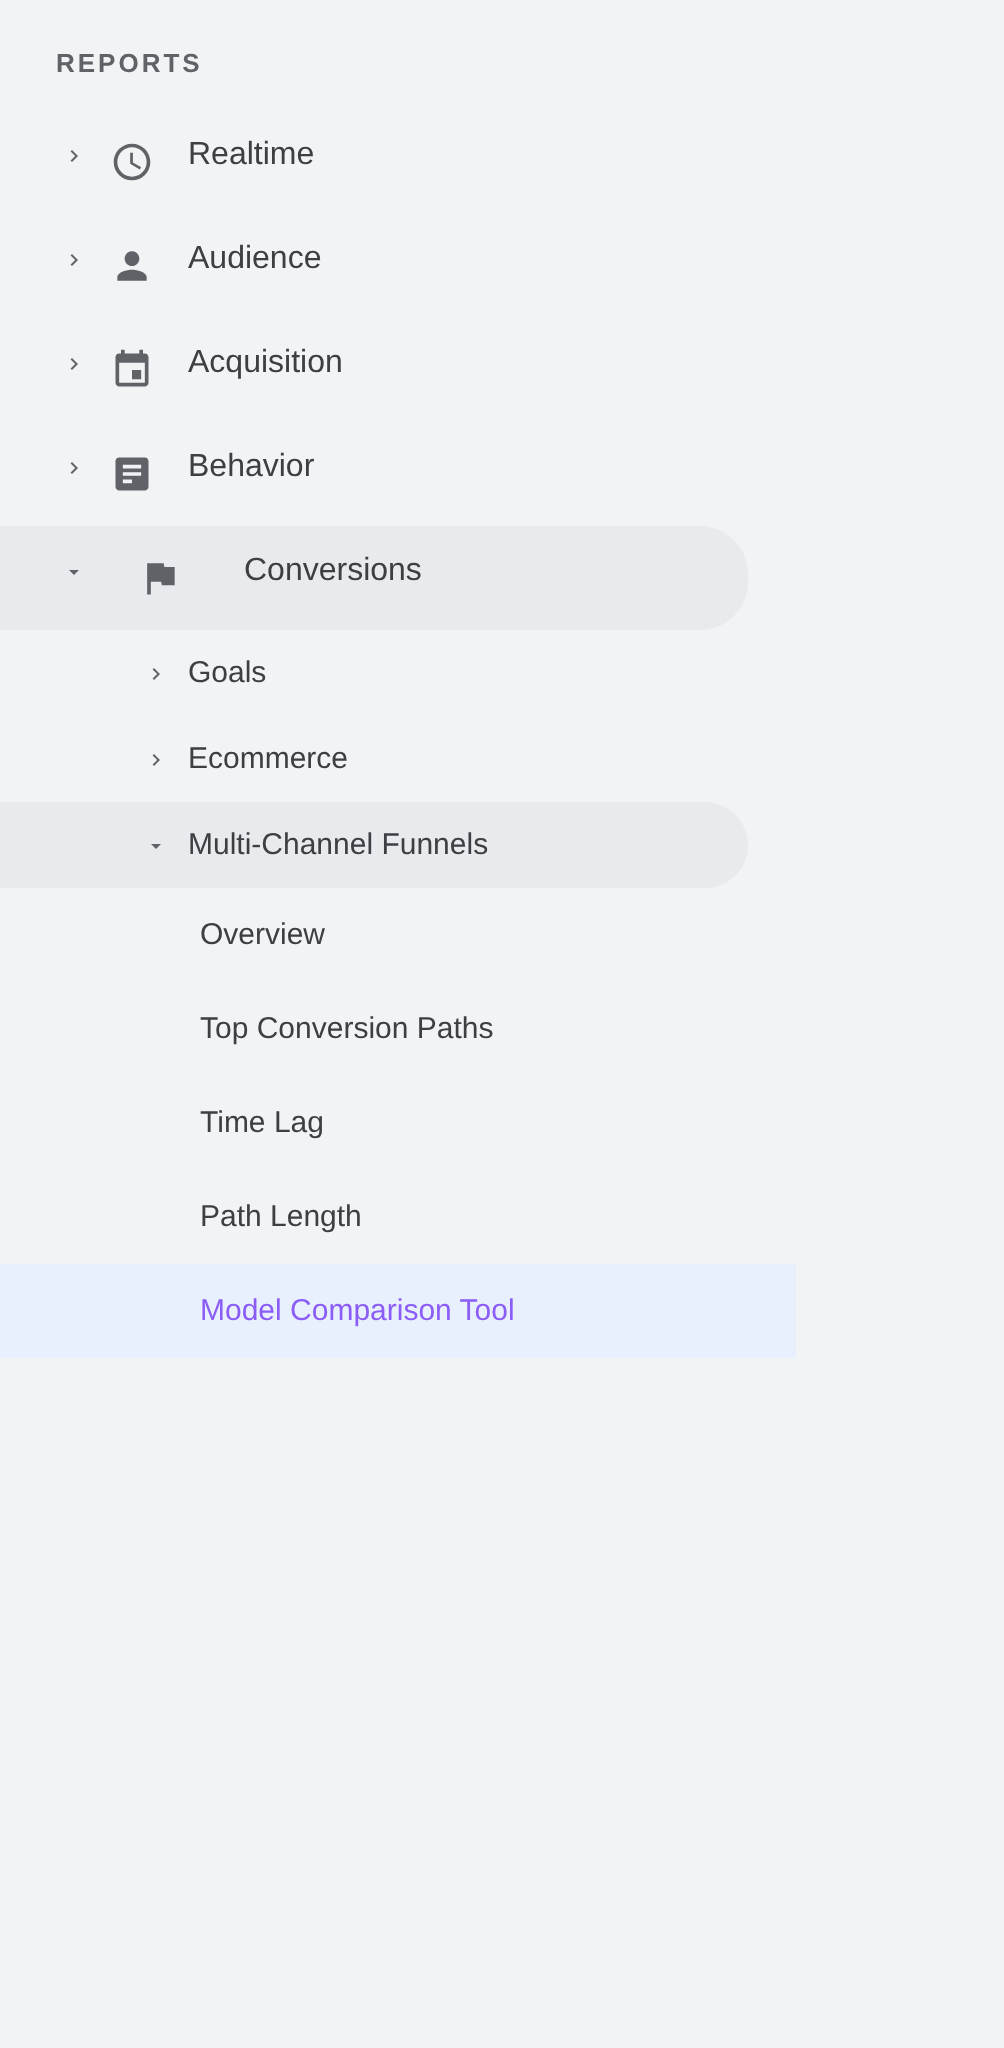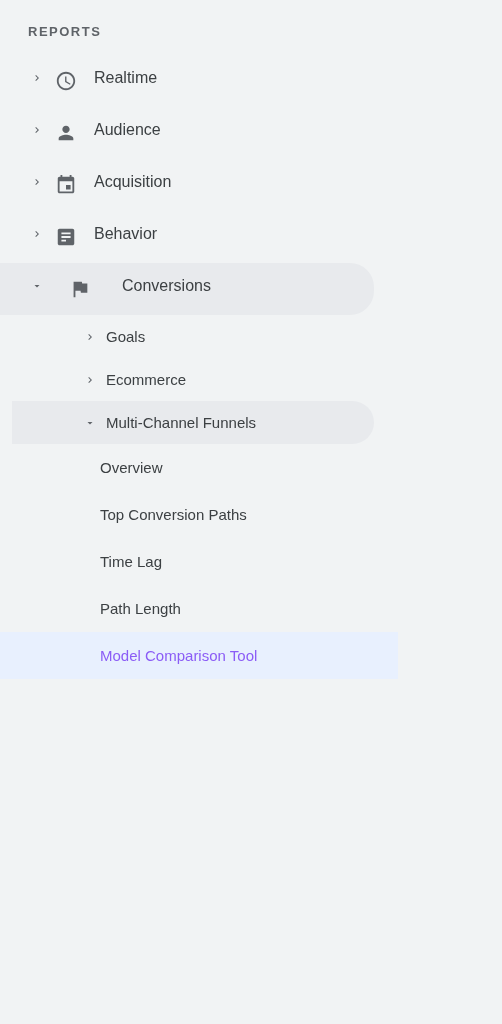--- a/index.html
+++ b/index.html
@@ -80,21 +80,20 @@
     }
 
     
     .sub-item {
       display: flex;
       align-items: center;
       padding: 13px 28px 13px 70px;
       cursor: pointer;
       font-size: 15px;
       color: #3c4043;
-      margin-left: 12px;
     }
 
     .sub-item .chevron {
       width: 16px;
       height: 16px;
       margin-right: 8px;
       display: flex;
       align-items: center;
       justify-content: center;
       flex-shrink: 0;

